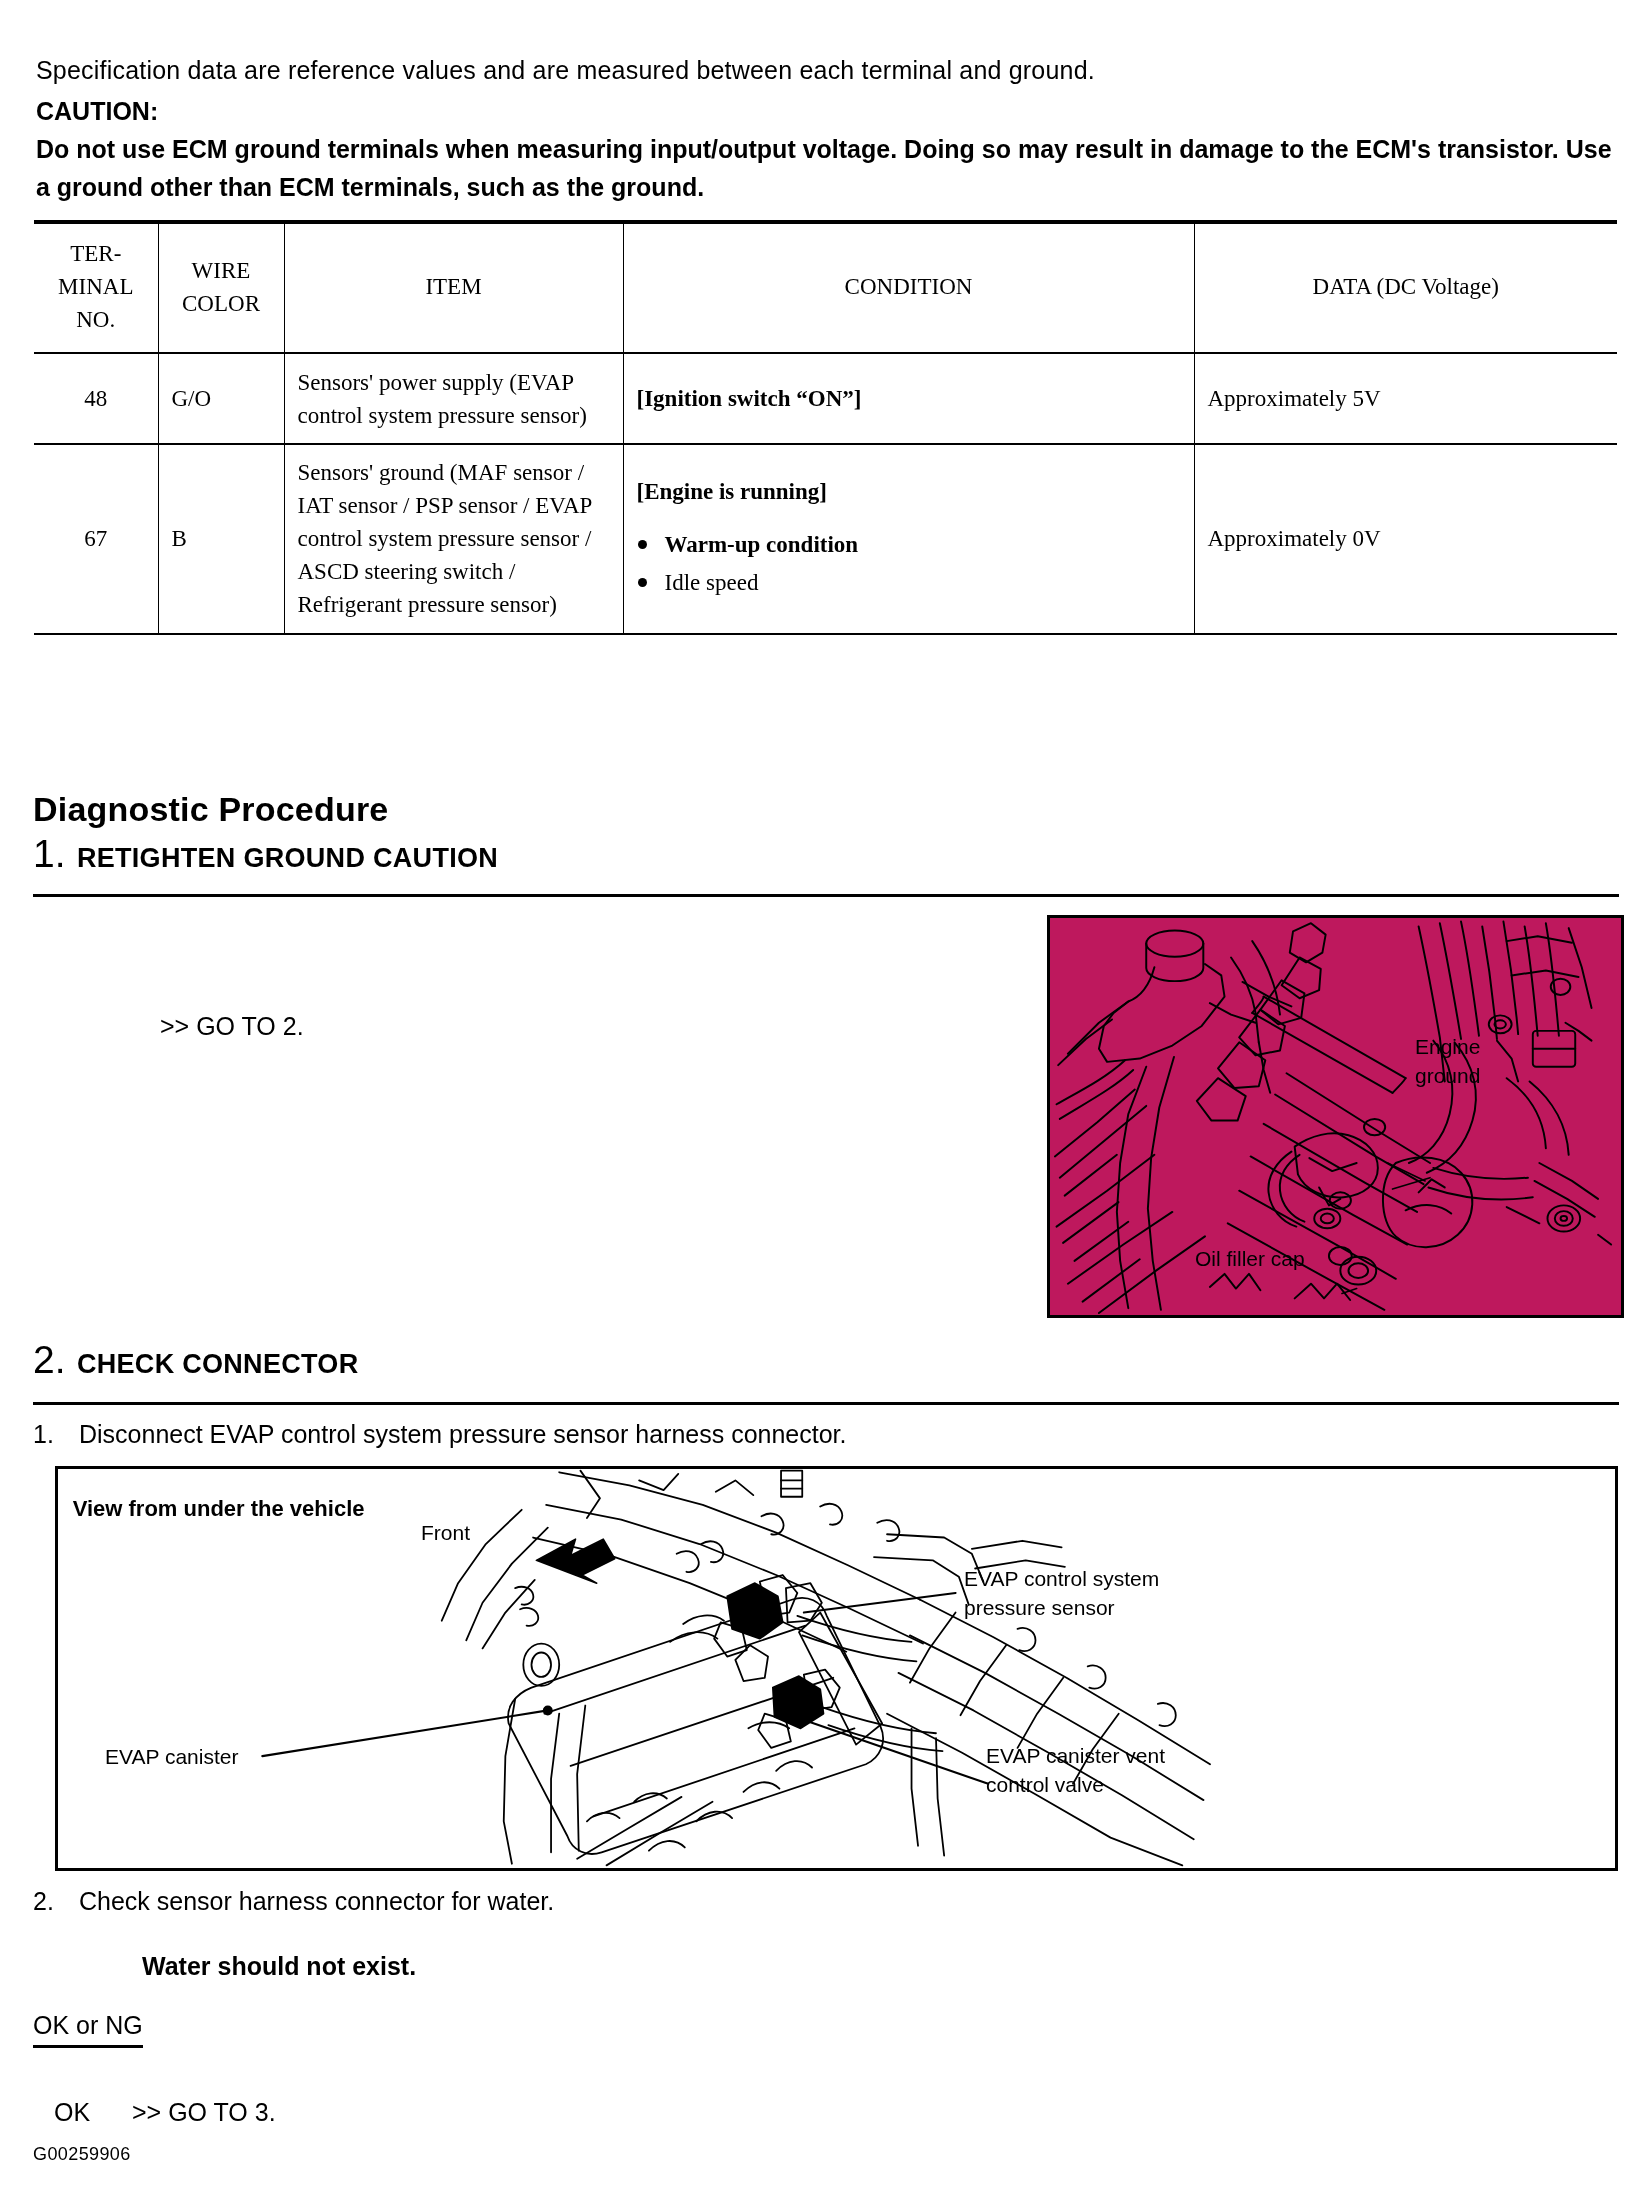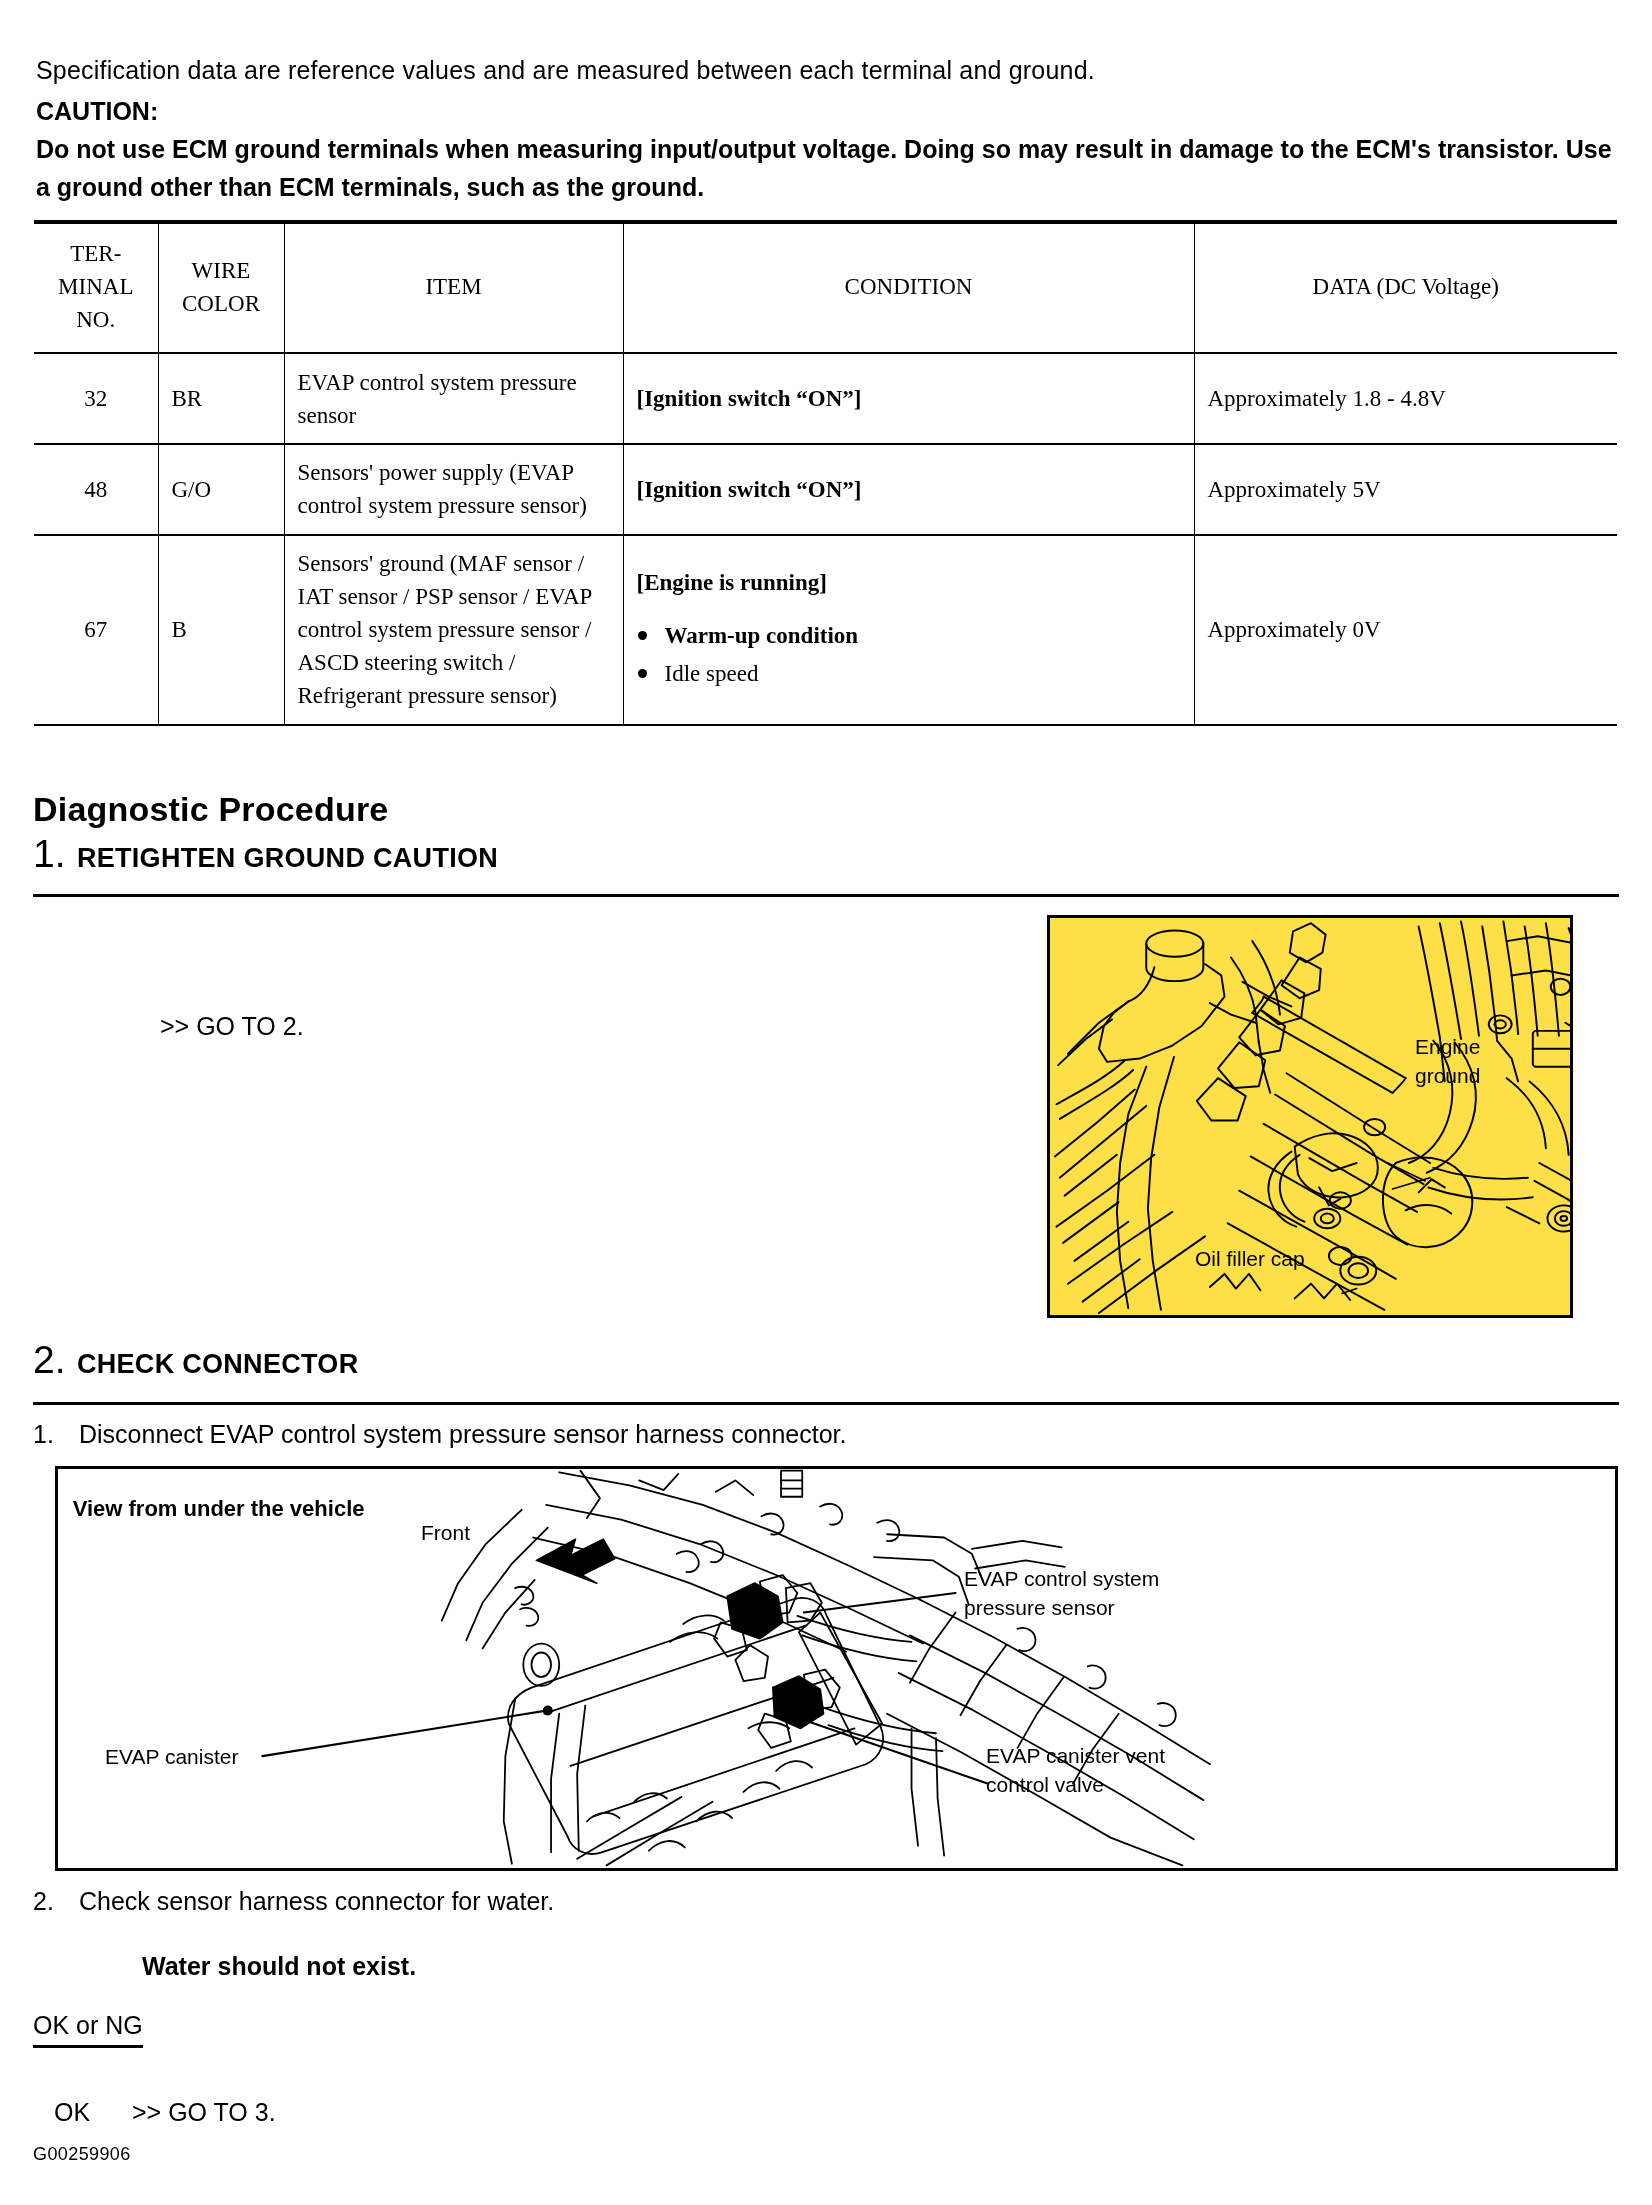--- a/index.html
+++ b/index.html
@@ -158,26 +158,26 @@
     position: absolute;
     font-size: 25px;
     line-height: 36px;
   }
 
   
   .fig-engine {
     position: absolute;
     left: 1047px;
     top: 915px;
-    width: 526px;
+    width: 577px;
     height: 403px;
     border: 3.3px solid #000;
     box-sizing: border-box;
     overflow: hidden;
-    background: #fde047;
+    background: #be185d;
   }
   .fig-engine svg, .fig-vehicle svg { display: block; }
 
   
   .fig-vehicle {
     position: absolute;
     left: 55px;
     top: 1466px;
     width: 1563px;
     height: 405px;
@@ -263,29 +263,20 @@
 MINAL
 NO.</th>
         <th class="col-div" style="white-space:pre-line">WIRE
 COLOR</th>
         <th class="col-div">ITEM</th>
         <th class="col-div">CONDITION</th>
         <th>DATA (DC Voltage)</th>
       </tr>
     </thead>
     <tbody>
-      <tr>
-        <td class="col-div cell-center">32</td>
-        <td class="col-div cell-left">BR</td>
-        <td class="col-div cell-left">EVAP control system pressure sensor</td>
-        <td class="col-div cell-left">
-          <div class="cond-title">[Ignition switch “ON”]</div>
-        </td>
-        <td class="cell-left">Approximately 1.8 - 4.8V</td>
-      </tr>
       <tr>
         <td class="col-div cell-center">48</td>
         <td class="col-div cell-left">G/O</td>
         <td class="col-div cell-left">Sensors' power supply (EVAP control system pressure sensor)</td>
         <td class="col-div cell-left">
           <div class="cond-title">[Ignition switch “ON”]</div>
         </td>
         <td class="cell-left">Approximately 5V</td>
       </tr>
       <tr>

